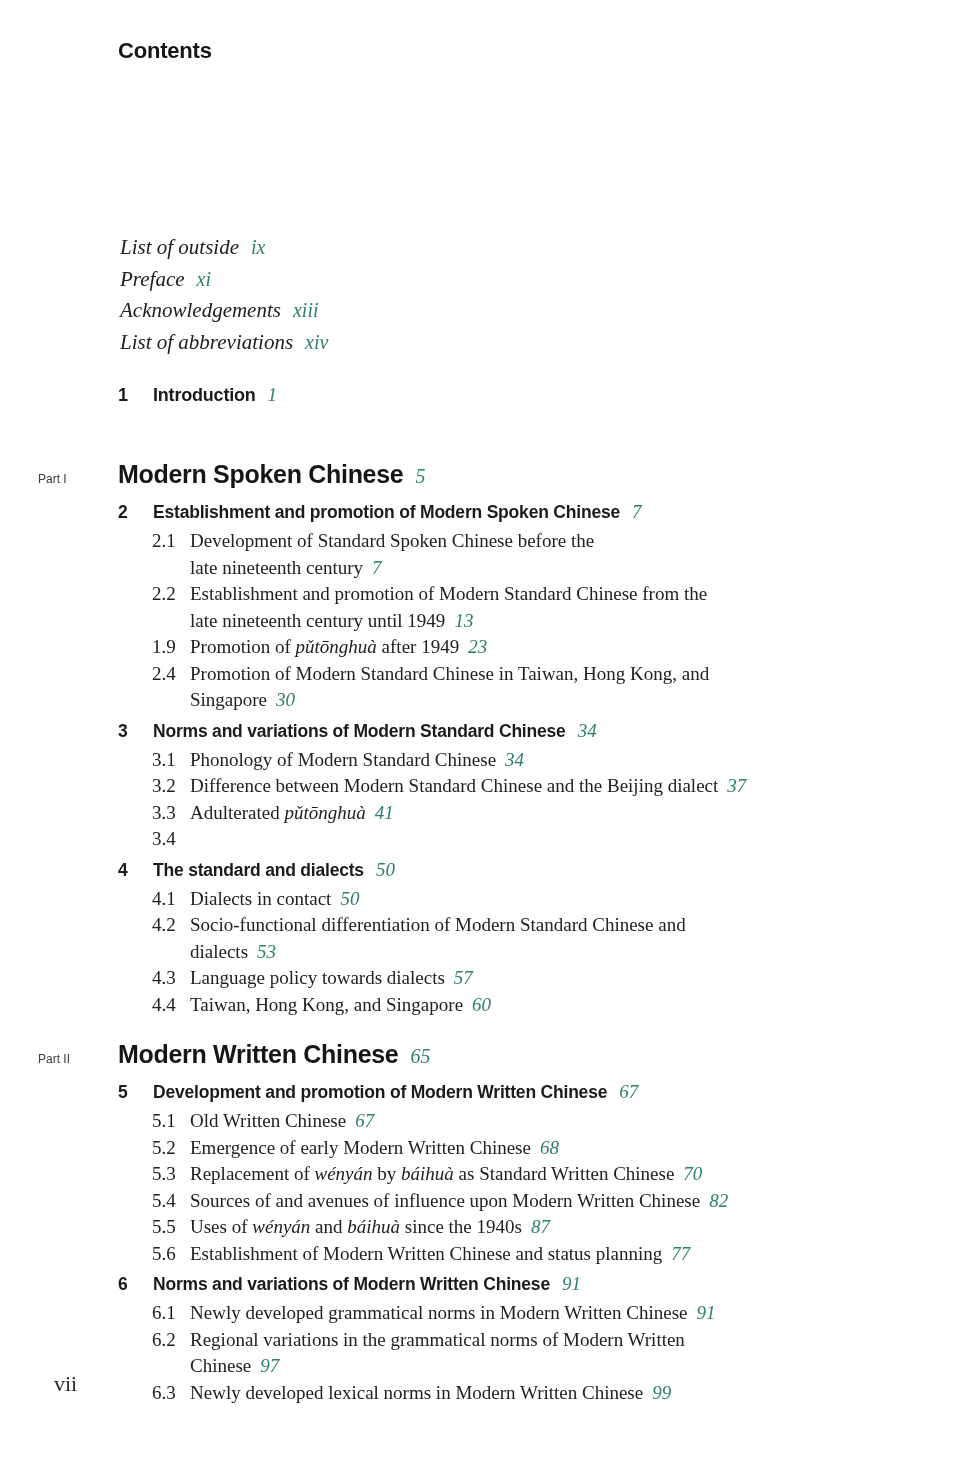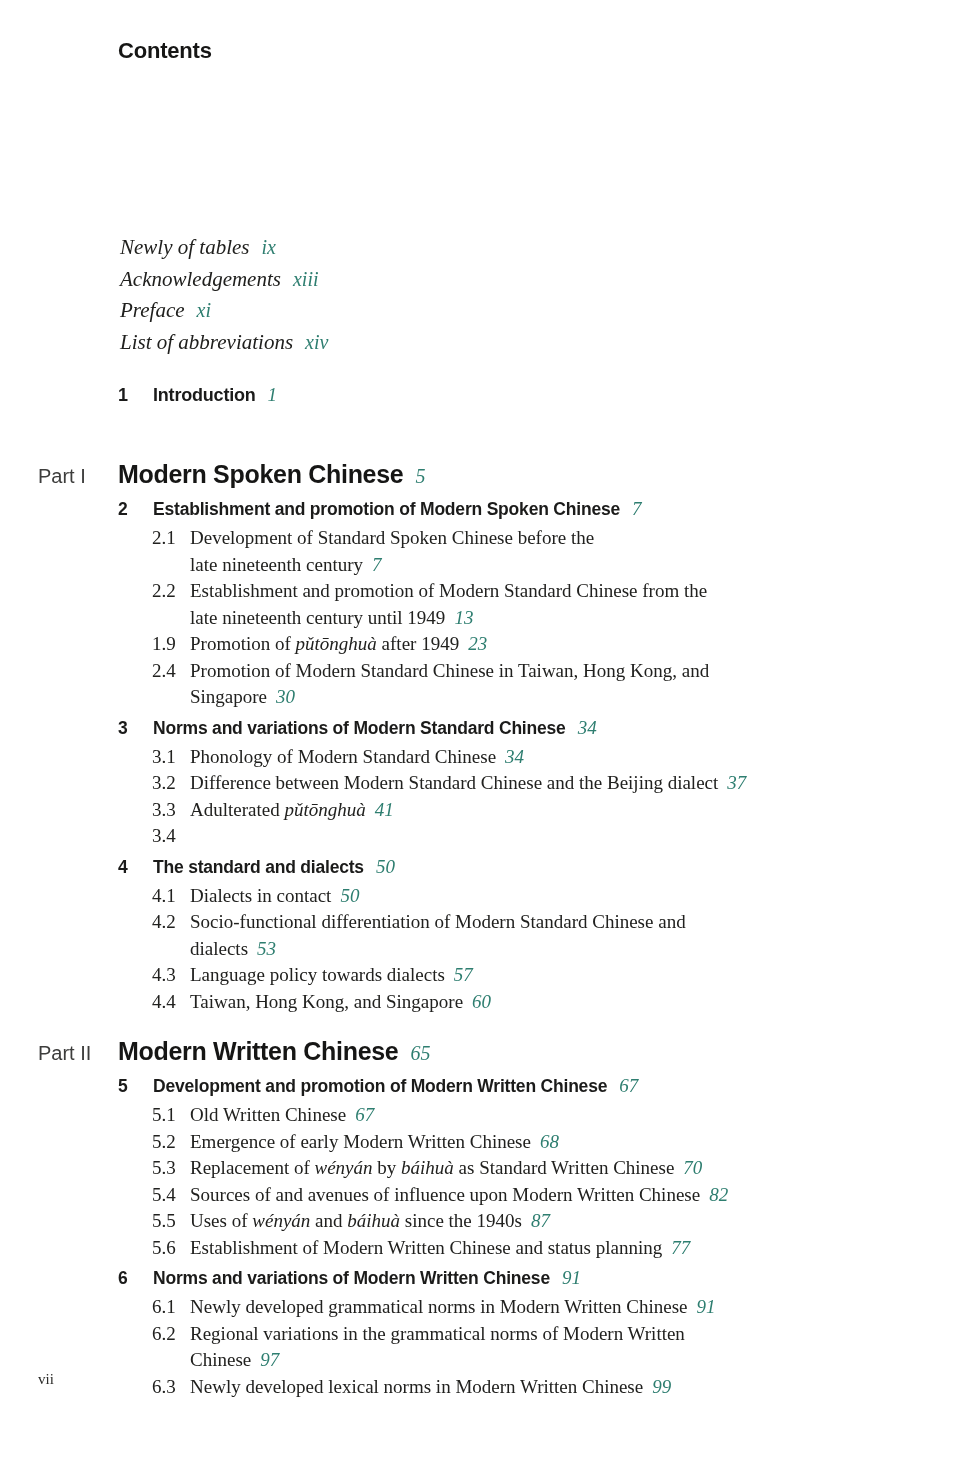--- a/index.html
+++ b/index.html
@@ -66,21 +66,21 @@
     display:flex;
     align-items:baseline;
     margin-left:38px;
     margin-bottom:6px;
     font-family:"Liberation Sans",sans-serif;
     line-height:28px;
   }
   .part-label{
     flex:none;
     width:80px;
-    font-size:20px;
+    font-size:12px;
     font-weight:400;
     color:#3d3d3c;
   }
   .part-title{
     font-weight:700;
     font-size:25px;
     letter-spacing:-0.3px;
     color:#161615;
   }
   .part-pg{margin-left:12px;font-size:20px;}
@@ -92,38 +92,38 @@
     font-size:19px;
     line-height:26.5px;
     color:#21211f;
   }
   .sec-num{flex:none;width:38px;}
   .sec-text{max-width:680px;}
   .sec-pg{margin-left:9px;}
   
   .folio{
     position:absolute;
-    left:38px;
+    left:54px;
     top:1371px;
     font-family:"Liberation Serif",serif;
-    font-size:15px;
+    font-size:22px;
     color:#2a2a28;
   }
 </style>
 </head>
 <body>
 
 <div class="page">
 
   <h1 class="doc-title">Contents</h1>
 
   <nav class="front-matter">
-      <div class="fm-row"><span class="fm-label">Newly of tables</span><span class="pg fm-pg">ix</span></div>
+      <div class="fm-row"><span class="fm-label">List of outside</span><span class="pg fm-pg">ix</span></div>
+      <div class="fm-row"><span class="fm-label">Preface</span><span class="pg fm-pg">xi</span></div>
       <div class="fm-row"><span class="fm-label">Acknowledgements</span><span class="pg fm-pg">xiii</span></div>
-      <div class="fm-row"><span class="fm-label">Preface</span><span class="pg fm-pg">xi</span></div>
       <div class="fm-row"><span class="fm-label">List of abbreviations</span><span class="pg fm-pg">xiv</span></div>
     </nav>
 
   <div class="ch-row intro-row">
     <span class="ch-num">1</span>
     <span class="ch-title">Introduction</span>
     <span class="pg ch-pg">1</span>
   </div>
 
   <div class="parts">

